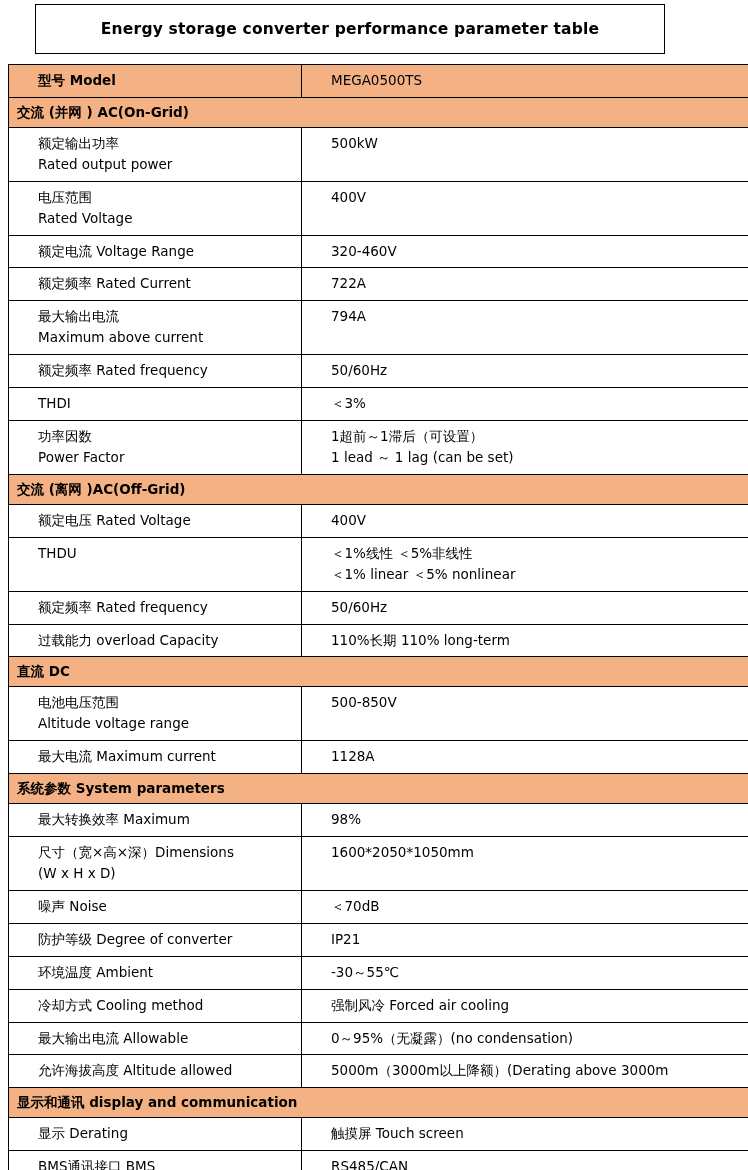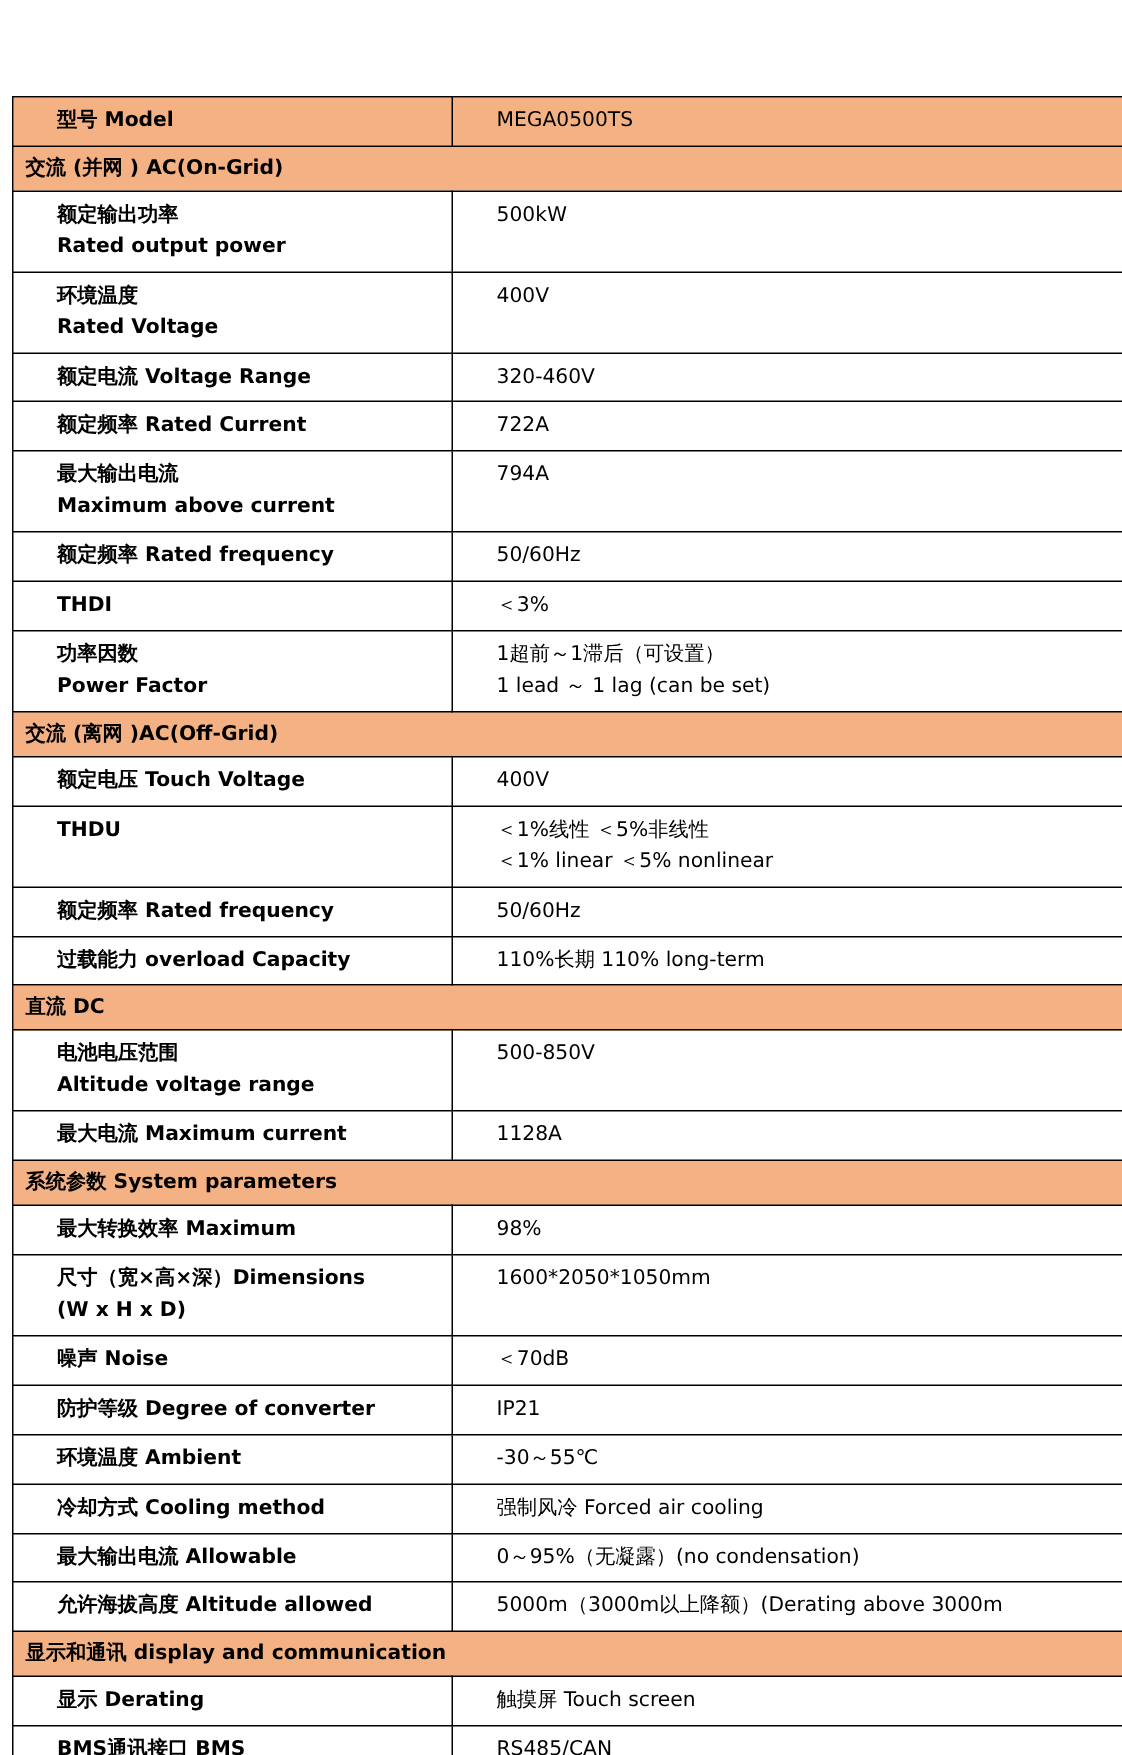--- a/index.html
+++ b/index.html
@@ -49,21 +49,20 @@
   }
   table.spec td {
     border: 1px solid #000000;
     padding: 5px 8px 6px 8px;
     font-size: 13.5px;
     line-height: 1.55;
     vertical-align: top;
   }
   td.label {
     width: 276px;
-    font-weight: bold;
   }
   td.value {
     width: 454px;
   }
   tr.section td {
     background: #F4B183;
     font-weight: bold;
     font-size: 13.5px;
     padding-top: 4px;
     padding-bottom: 4px;
@@ -78,20 +77,23 @@
   .sub {
     display: block;
     margin-left: 21px;
   }
 </style>
 </head>
 <body>
 
 <div class="page">
 
+  <div class="title-box">
+    <div class="title-text">Energy storage converter performance parameter table</div>
+  </div>
 
   <table class="spec">
     <tbody>
         <tr class="model">
           <td class="label">
             <span class="sub">型号 Model</span>
           </td>
           <td class="value">
             <span class="sub">MEGA0500TS</span>
           </td>
@@ -103,21 +105,21 @@
           <td class="label">
             <span class="sub">额定输出功率</span>
             <span class="sub">Rated output power</span>
           </td>
           <td class="value">
             <span class="sub">500kW</span>
           </td>
         </tr>
         <tr class="data">
           <td class="label">
-            <span class="sub">环境温度</span>
+            <span class="sub">电压范围</span>
             <span class="sub">Rated Voltage</span>
           </td>
           <td class="value">
             <span class="sub">400V</span>
           </td>
         </tr>
         <tr class="data">
           <td class="label">
             <span class="sub">额定电流 Voltage Range</span>
           </td>
@@ -166,21 +168,21 @@
           <td class="value">
             <span class="sub">1超前～1滞后（可设置）</span>
             <span class="sub">1 lead ～ 1 lag (can be set)</span>
           </td>
         </tr>
         <tr class="section">
           <td colspan="2">交流 (离网 )AC(Off-Grid)</td>
         </tr>
         <tr class="data">
           <td class="label">
-            <span class="sub">额定电压 Touch Voltage</span>
+            <span class="sub">额定电压 Rated Voltage</span>
           </td>
           <td class="value">
             <span class="sub">400V</span>
           </td>
         </tr>
         <tr class="data">
           <td class="label">
             <span class="sub">THDU</span>
           </td>
           <td class="value">

